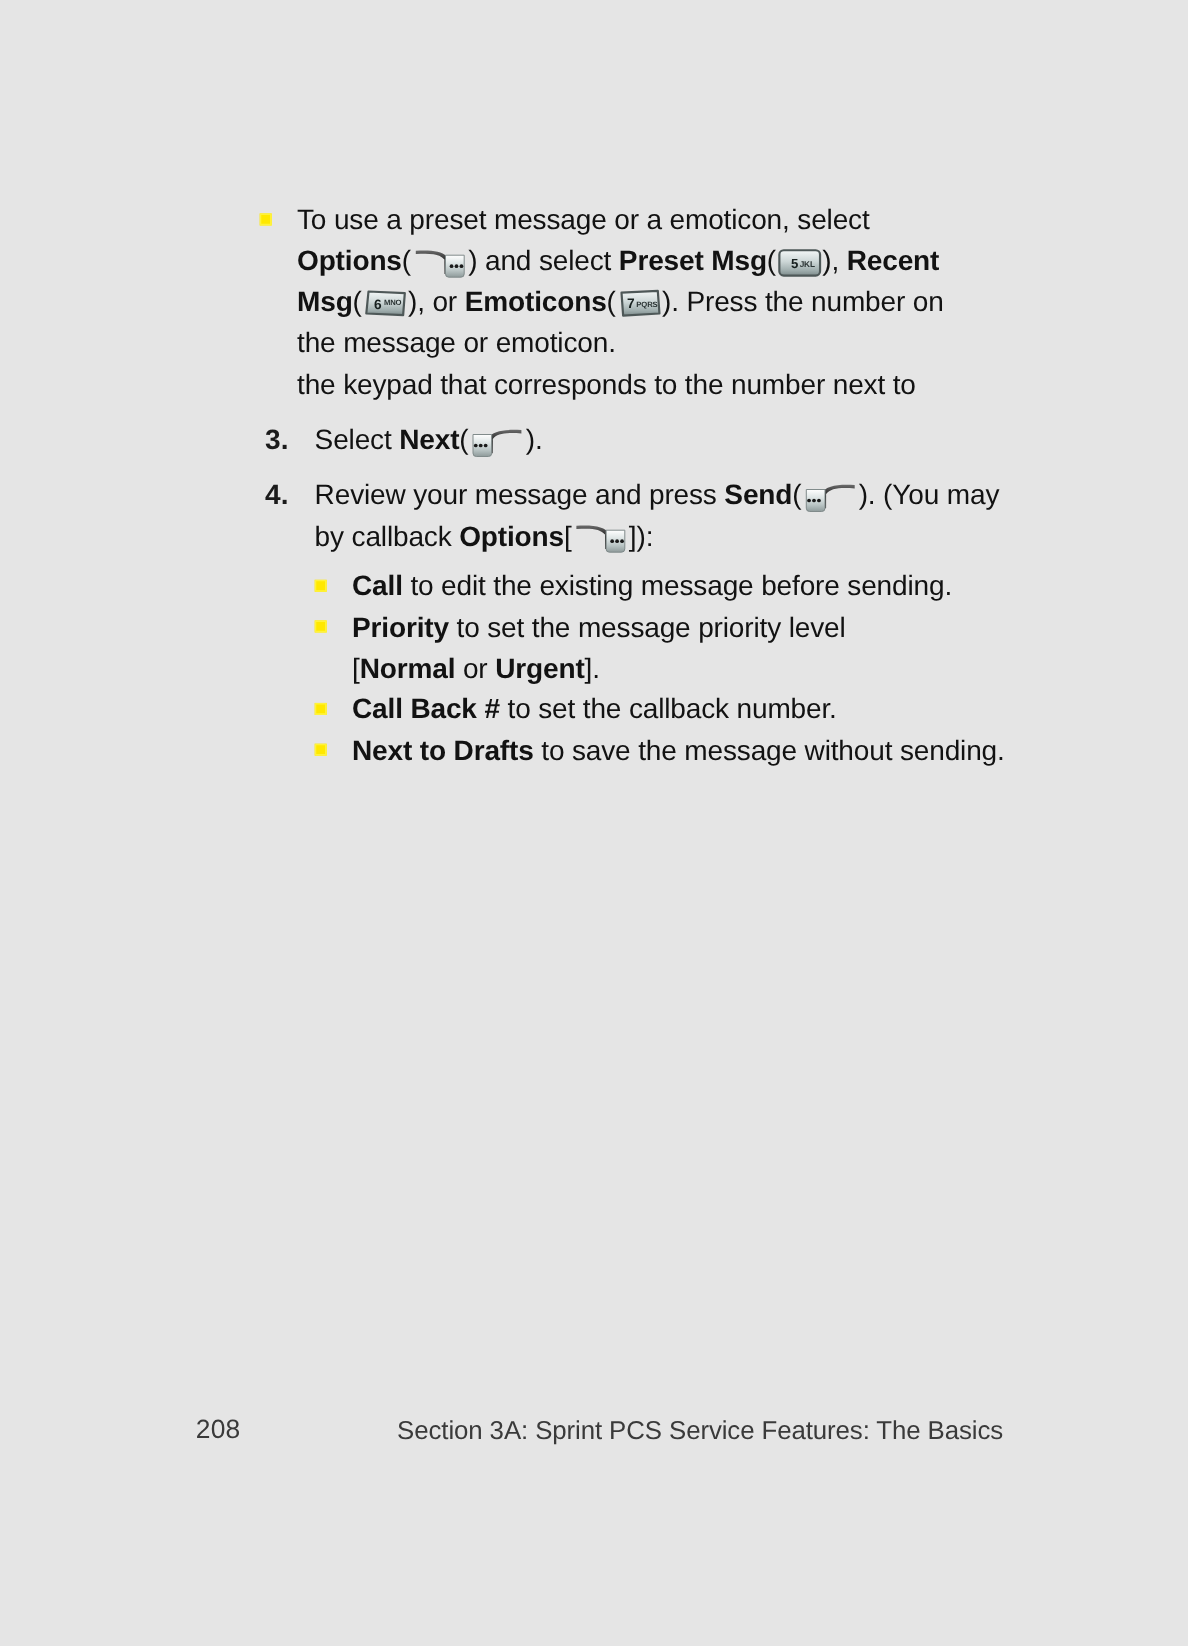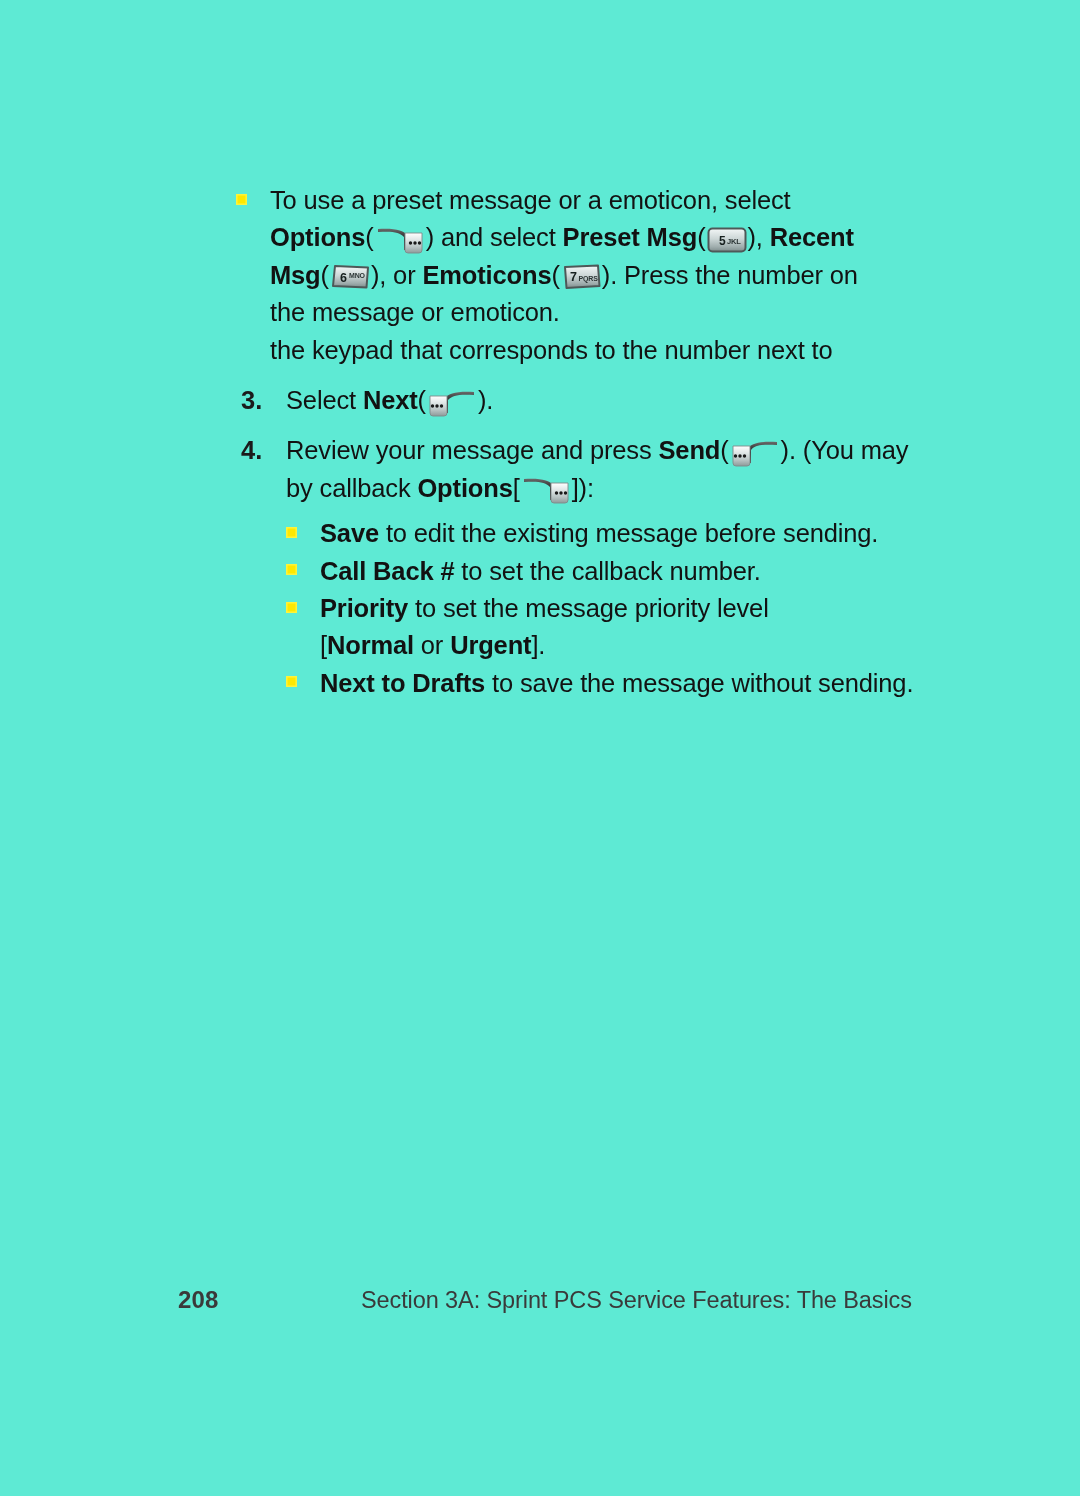--- a/index.html
+++ b/index.html
@@ -12,21 +12,21 @@
     height: 1496px;
     position: relative;
     font-family: "Liberation Sans", "DejaVu Sans", sans-serif;
     color: #121212;
     overflow: hidden;
   }
 
   .page {
     position: absolute;
     inset: 0;
-    background: #5eead4;
+    background: #e5e5e5;
   }
 
   
   .content {
     position: absolute;
     left: 236px;
     top: 182px;
     width: 700px;
   }
 
@@ -98,21 +98,21 @@
     left: 0;
     top: 1286px;
     width: 1080px;
     height: 40px;
   }
   .pageno {
     position: absolute;
     left: 178px;
     top: 0;
     font-size: 24px;
-    font-weight: bold;
+    font-weight: normal;
     color: #3a3a3a;
     letter-spacing: 0.2px;
   }
   .footer-title {
     position: absolute;
     left: 361px;
     top: 1px;
     font-size: 23.5px;
     font-weight: normal;
     color: #3a3a3a;
@@ -304,38 +304,38 @@
       </div>
     </div>
 
     <div class="gap-sm"></div>
 
     <div style="padding-left:50px;">
 
       <div class="bullet-row">
         <span class="sq"></span>
         <div class="ln">
-          <b>Save</b><span> to edit the existing message before sending.</span>
+          <b>Call</b><span> to edit the existing message before sending.</span>
         </div>
       </div>
 
       <div class="bullet-row">
         <span class="sq"></span>
         <div class="ln">
-          <b>Call Back #</b><span> to set the callback number.</span>
+          <b>Priority</b><span> to set the message priority level</span>
+        </div>
+        <div class="ln">
+          <span>[</span><b>Normal</b><span> or </span><b>Urgent</b><span>].</span>
         </div>
       </div>
 
       <div class="bullet-row">
         <span class="sq"></span>
         <div class="ln">
-          <b>Priority</b><span> to set the message priority level</span>
-        </div>
-        <div class="ln">
-          <span>[</span><b>Normal</b><span> or </span><b>Urgent</b><span>].</span>
+          <b>Call Back #</b><span> to set the callback number.</span>
         </div>
       </div>
 
       <div class="bullet-row">
         <span class="sq"></span>
         <div class="ln">
           <b>Next to Drafts</b><span> to save the message without sending.</span>
         </div>
       </div>
 

